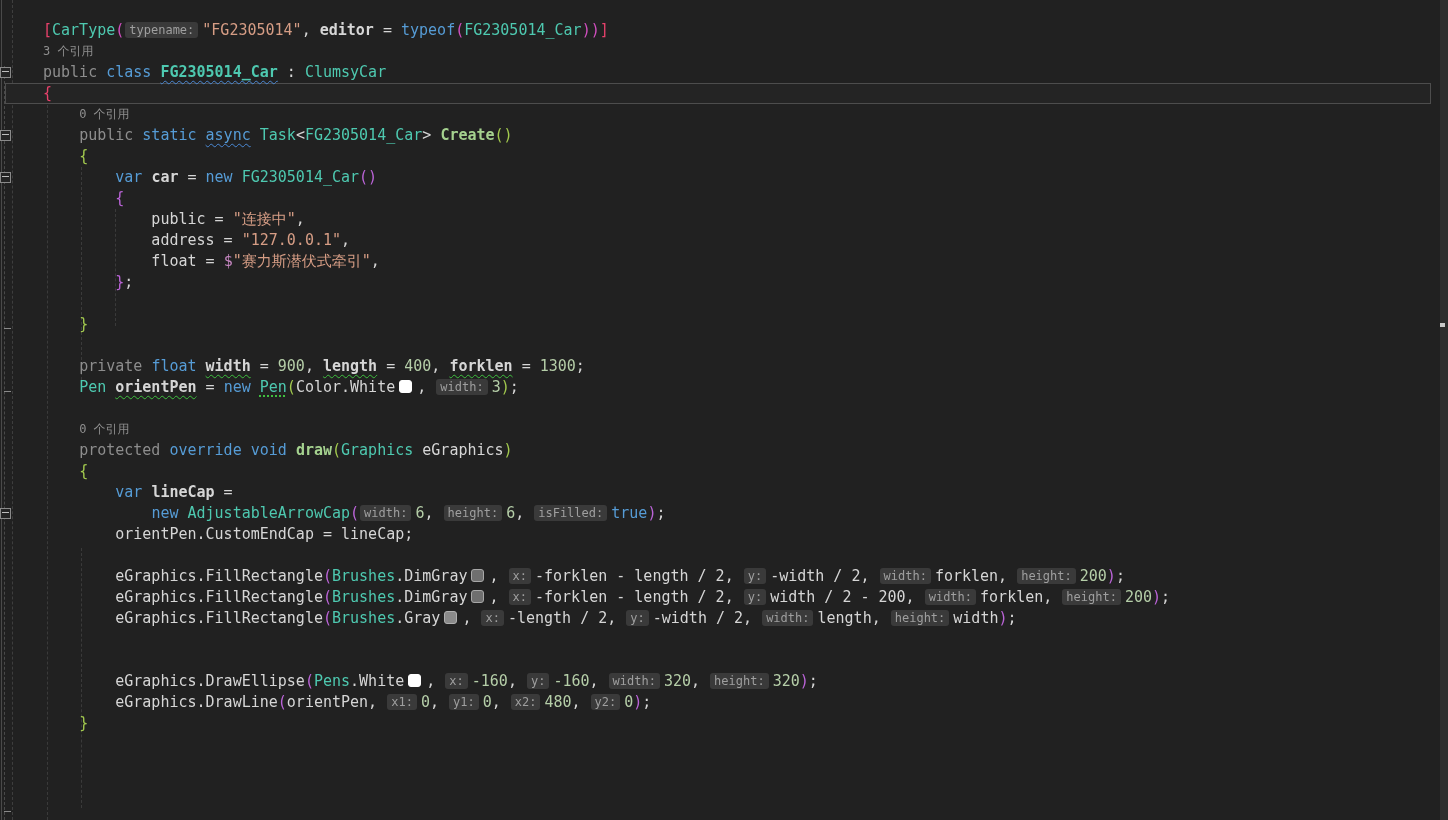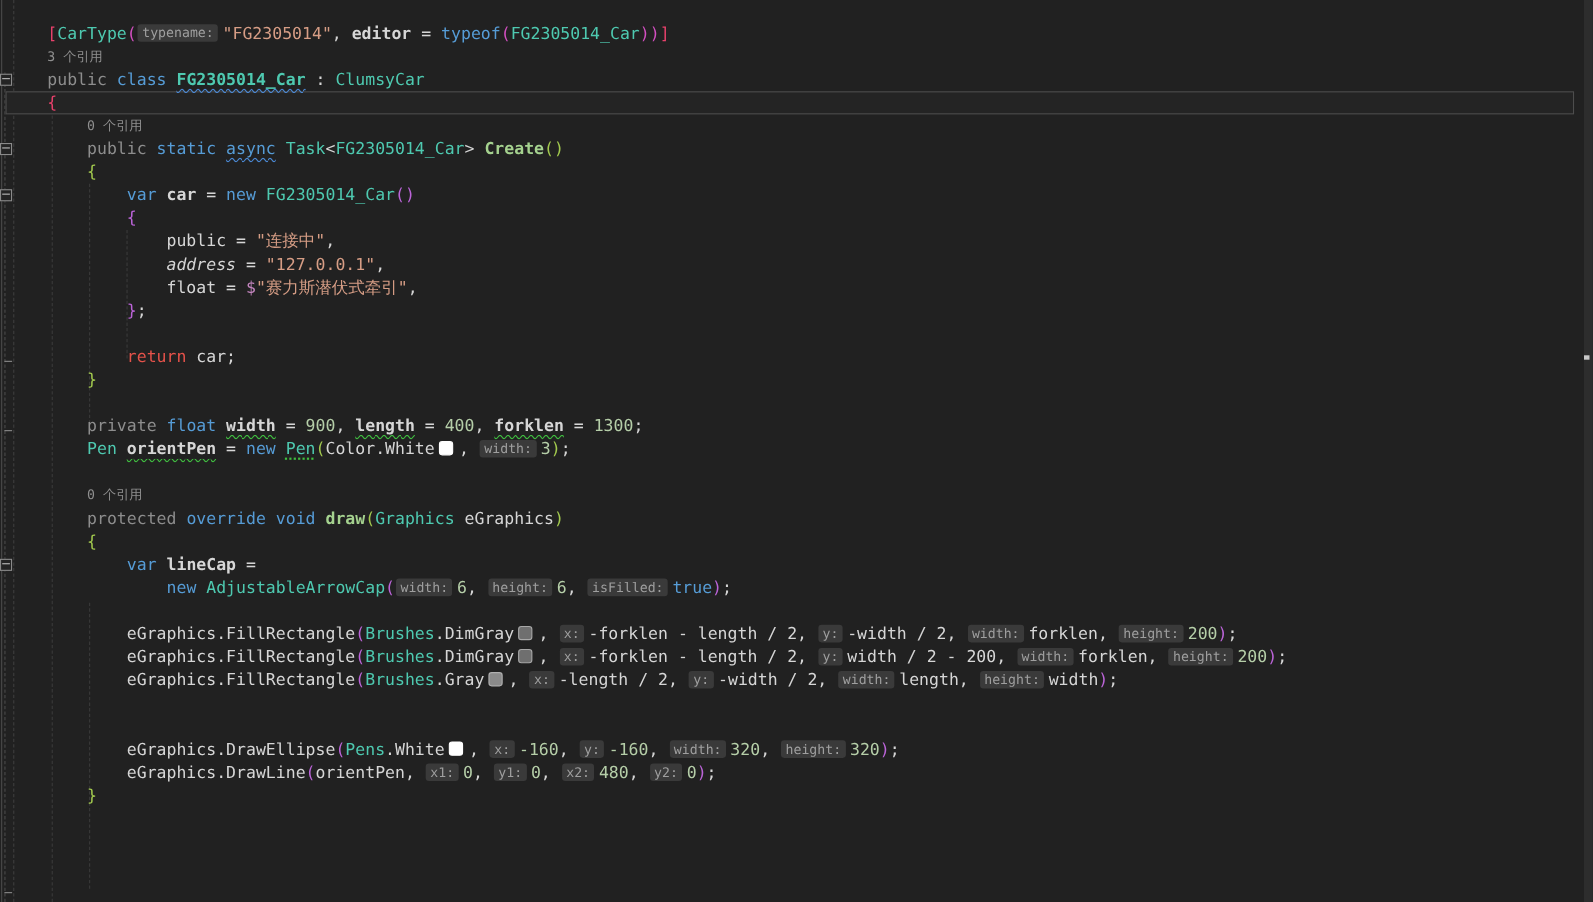--- a/index.html
+++ b/index.html
@@ -59,35 +59,35 @@
       <div class="line"><span style="color: rgb(231, 65, 107);">[</span><span style="color: rgb(78, 201, 176);">CarType</span><span style="color: rgb(210, 79, 192);">(</span><span class="chip">typename:</span><span style="color: rgb(214, 157, 133);">"FG2305014"</span><span style="color: rgb(214, 214, 214);">, </span><span class="bold" style="color: rgb(214, 214, 214);">editor</span><span style="color: rgb(214, 214, 214);"> = </span><span style="color: rgb(86, 156, 214);">typeof</span><span style="color: rgb(210, 79, 192);">(</span><span style="color: rgb(78, 201, 176);">FG2305014_Car</span><span style="color: rgb(210, 79, 192);">))</span><span style="color: rgb(231, 65, 107);">]</span></div>
       <div class="line"><span class="lens">3 个引用</span></div>
       <div class="line"><span style="color: rgb(141, 141, 141);">public </span><span style="color: rgb(86, 156, 214);">class </span><span class="bold u-wb" style="color: rgb(78, 201, 176);">FG2305014_Car</span><span style="color: rgb(214, 214, 214);"> : </span><span style="color: rgb(78, 201, 176);">ClumsyCar</span></div>
       <div class="line"><span style="color: rgb(231, 65, 107);">{</span></div>
       <div class="line"><span style="color: rgb(214, 214, 214);">    </span><span class="lens">0 个引用</span></div>
       <div class="line"><span style="color: rgb(214, 214, 214);">    </span><span style="color: rgb(141, 141, 141);">public </span><span style="color: rgb(86, 156, 214);">static </span><span class="u-wb" style="color: rgb(86, 156, 214);">async</span><span style="color: rgb(214, 214, 214);"> </span><span style="color: rgb(78, 201, 176);">Task</span><span style="color: rgb(214, 214, 214);">&lt;</span><span style="color: rgb(78, 201, 176);">FG2305014_Car</span><span style="color: rgb(214, 214, 214);">&gt; </span><span class="bold" style="color: rgb(165, 210, 143);">Create</span><span style="color: rgb(162, 201, 78);">()</span></div>
       <div class="line"><span style="color: rgb(214, 214, 214);">    </span><span style="color: rgb(162, 201, 78);">{</span></div>
       <div class="line"><span style="color: rgb(214, 214, 214);">        </span><span style="color: rgb(86, 156, 214);">var </span><span class="bold" style="color: rgb(214, 214, 214);">car</span><span style="color: rgb(214, 214, 214);"> = </span><span style="color: rgb(86, 156, 214);">new </span><span style="color: rgb(78, 201, 176);">FG2305014_Car</span><span style="color: rgb(187, 100, 216);">()</span></div>
       <div class="line"><span style="color: rgb(214, 214, 214);">        </span><span style="color: rgb(187, 100, 216);">{</span></div>
       <div class="line"><span style="color: rgb(214, 214, 214);">            public = </span><span style="color: rgb(214, 157, 133);">"连接中"</span><span style="color: rgb(214, 214, 214);">,</span></div>
-      <div class="line"><span style="color: rgb(214, 214, 214); font-style: italic;">            address = </span><span style="color: rgb(214, 157, 133);">"127.0.0.1"</span><span style="color: rgb(214, 214, 214);">,</span></div>
+      <div class="line"><span style="color: rgb(214, 214, 214);">            address = </span><span style="color: rgb(214, 157, 133);">"127.0.0.1"</span><span style="color: rgb(214, 214, 214);">,</span></div>
       <div class="line"><span style="color: rgb(214, 214, 214);">            float = </span><span style="color: rgb(197, 134, 192);">$</span><span style="color: rgb(214, 157, 133);">"赛力斯潜伏式牵引"</span><span style="color: rgb(214, 214, 214);">,</span></div>
       <div class="line"><span style="color: rgb(214, 214, 214);">        </span><span style="color: rgb(187, 100, 216);">}</span><span style="color: rgb(214, 214, 214);">;</span></div>
       <div class="line"></div>
-      <div class="line"><span style="color: rgb(214, 214, 214);">        </span><span style="color: rgb(229, 82, 74);">return </span><span style="color: rgb(214, 214, 214);">car</span><span style="color: rgb(214, 214, 214);">;</span></div>
       <div class="line"><span style="color: rgb(214, 214, 214);">    </span><span style="color: rgb(162, 201, 78);">}</span></div>
       <div class="line"></div>
       <div class="line"><span style="color: rgb(214, 214, 214);">    </span><span style="color: rgb(141, 141, 141);">private </span><span style="color: rgb(86, 156, 214);">float </span><span class="bold u-wg" style="color: rgb(214, 214, 214);">width</span><span style="color: rgb(214, 214, 214);"> = </span><span style="color: rgb(181, 206, 168);">900</span><span style="color: rgb(214, 214, 214);">, </span><span class="bold u-wg" style="color: rgb(214, 214, 214);">length</span><span style="color: rgb(214, 214, 214);"> = </span><span style="color: rgb(181, 206, 168);">400</span><span style="color: rgb(214, 214, 214);">, </span><span class="bold u-wg" style="color: rgb(214, 214, 214);">forklen</span><span style="color: rgb(214, 214, 214);"> = </span><span style="color: rgb(181, 206, 168);">1300</span><span style="color: rgb(214, 214, 214);">;</span></div>
       <div class="line"><span style="color: rgb(214, 214, 214);">    </span><span style="color: rgb(78, 201, 176);">Pen</span><span style="color: rgb(214, 214, 214);"> </span><span class="bold u-wg" style="color: rgb(214, 214, 214);">orientPen</span><span style="color: rgb(214, 214, 214);"> = </span><span style="color: rgb(86, 156, 214);">new </span><span class="u-dg" style="color: rgb(78, 201, 176);">Pen</span><span style="color: rgb(162, 201, 78);">(</span><span style="color: rgb(214, 214, 214);">Color.White</span><span class="swatch" style="background: rgb(255, 255, 255); border: 1px solid rgb(255, 255, 255);"></span><span style="color: rgb(214, 214, 214);">, </span><span class="chip">width:</span><span style="color: rgb(181, 206, 168);">3</span><span style="color: rgb(162, 201, 78);">)</span><span style="color: rgb(214, 214, 214);">;</span></div>
       <div class="line"></div>
       <div class="line"><span style="color: rgb(214, 214, 214);">    </span><span class="lens">0 个引用</span></div>
       <div class="line"><span style="color: rgb(214, 214, 214);">    </span><span style="color: rgb(141, 141, 141);">protected </span><span style="color: rgb(86, 156, 214);">override </span><span style="color: rgb(86, 156, 214);">void </span><span class="bold" style="color: rgb(165, 210, 143);">draw</span><span style="color: rgb(162, 201, 78);">(</span><span style="color: rgb(78, 201, 176);">Graphics</span><span style="color: rgb(214, 214, 214);"> eGraphics</span><span style="color: rgb(162, 201, 78);">)</span></div>
       <div class="line"><span style="color: rgb(214, 214, 214);">    </span><span style="color: rgb(162, 201, 78);">{</span></div>
       <div class="line"><span style="color: rgb(214, 214, 214);">        </span><span style="color: rgb(86, 156, 214);">var </span><span class="bold" style="color: rgb(214, 214, 214);">lineCap</span><span style="color: rgb(214, 214, 214);"> =</span></div>
       <div class="line"><span style="color: rgb(214, 214, 214);">            </span><span style="color: rgb(86, 156, 214);">new </span><span style="color: rgb(78, 201, 176);">AdjustableArrowCap</span><span style="color: rgb(187, 100, 216);">(</span><span class="chip">width:</span><span style="color: rgb(181, 206, 168);">6</span><span style="color: rgb(214, 214, 214);">, </span><span class="chip">height:</span><span style="color: rgb(181, 206, 168);">6</span><span style="color: rgb(214, 214, 214);">, </span><span class="chip">isFilled:</span><span style="color: rgb(86, 156, 214);">true</span><span style="color: rgb(187, 100, 216);">)</span><span style="color: rgb(214, 214, 214);">;</span></div>
+      <div class="line"><span style="color: rgb(214, 214, 214);">        orientPen.CustomEndCap = lineCap;</span></div>
       <div class="line"></div>
       <div class="line"><span style="color: rgb(214, 214, 214);">        eGraphics.FillRectangle</span><span style="color: rgb(187, 100, 216);">(</span><span style="color: rgb(78, 201, 176);">Brushes</span><span style="color: rgb(214, 214, 214);">.DimGray</span><span class="swatch" style="background: rgb(111, 111, 111); border: 1px solid rgb(168, 168, 168);"></span><span style="color: rgb(214, 214, 214);">, </span><span class="chip">x:</span><span style="color: rgb(214, 214, 214);">-forklen - length / 2, </span><span class="chip">y:</span><span style="color: rgb(214, 214, 214);">-width / 2, </span><span class="chip">width:</span><span style="color: rgb(214, 214, 214);">forklen, </span><span class="chip">height:</span><span style="color: rgb(181, 206, 168);">200</span><span style="color: rgb(187, 100, 216);">)</span><span style="color: rgb(214, 214, 214);">;</span></div>
       <div class="line"><span style="color: rgb(214, 214, 214);">        eGraphics.FillRectangle</span><span style="color: rgb(187, 100, 216);">(</span><span style="color: rgb(78, 201, 176);">Brushes</span><span style="color: rgb(214, 214, 214);">.DimGray</span><span class="swatch" style="background: rgb(111, 111, 111); border: 1px solid rgb(168, 168, 168);"></span><span style="color: rgb(214, 214, 214);">, </span><span class="chip">x:</span><span style="color: rgb(214, 214, 214);">-forklen - length / 2, </span><span class="chip">y:</span><span style="color: rgb(214, 214, 214);">width / 2 - 200, </span><span class="chip">width:</span><span style="color: rgb(214, 214, 214);">forklen, </span><span class="chip">height:</span><span style="color: rgb(181, 206, 168);">200</span><span style="color: rgb(187, 100, 216);">)</span><span style="color: rgb(214, 214, 214);">;</span></div>
       <div class="line"><span style="color: rgb(214, 214, 214);">        eGraphics.FillRectangle</span><span style="color: rgb(187, 100, 216);">(</span><span style="color: rgb(78, 201, 176);">Brushes</span><span style="color: rgb(214, 214, 214);">.Gray</span><span class="swatch" style="background: rgb(138, 138, 138); border: 1px solid rgb(176, 176, 176);"></span><span style="color: rgb(214, 214, 214);">, </span><span class="chip">x:</span><span style="color: rgb(214, 214, 214);">-length / 2, </span><span class="chip">y:</span><span style="color: rgb(214, 214, 214);">-width / 2, </span><span class="chip">width:</span><span style="color: rgb(214, 214, 214);">length, </span><span class="chip">height:</span><span style="color: rgb(214, 214, 214);">width</span><span style="color: rgb(187, 100, 216);">)</span><span style="color: rgb(214, 214, 214);">;</span></div>
       <div class="line"></div>
       <div class="line"></div>
       <div class="line"><span style="color: rgb(214, 214, 214);">        eGraphics.DrawEllipse</span><span style="color: rgb(187, 100, 216);">(</span><span style="color: rgb(78, 201, 176);">Pens</span><span style="color: rgb(214, 214, 214);">.White</span><span class="swatch" style="background: rgb(255, 255, 255); border: 1px solid rgb(255, 255, 255);"></span><span style="color: rgb(214, 214, 214);">, </span><span class="chip">x:</span><span style="color: rgb(181, 206, 168);">-160</span><span style="color: rgb(214, 214, 214);">, </span><span class="chip">y:</span><span style="color: rgb(181, 206, 168);">-160</span><span style="color: rgb(214, 214, 214);">, </span><span class="chip">width:</span><span style="color: rgb(181, 206, 168);">320</span><span style="color: rgb(214, 214, 214);">, </span><span class="chip">height:</span><span style="color: rgb(181, 206, 168);">320</span><span style="color: rgb(187, 100, 216);">)</span><span style="color: rgb(214, 214, 214);">;</span></div>
       <div class="line"><span style="color: rgb(214, 214, 214);">        eGraphics.DrawLine</span><span style="color: rgb(187, 100, 216);">(</span><span style="color: rgb(214, 214, 214);">orientPen, </span><span class="chip">x1:</span><span style="color: rgb(181, 206, 168);">0</span><span style="color: rgb(214, 214, 214);">, </span><span class="chip">y1:</span><span style="color: rgb(181, 206, 168);">0</span><span style="color: rgb(214, 214, 214);">, </span><span class="chip">x2:</span><span style="color: rgb(181, 206, 168);">480</span><span style="color: rgb(214, 214, 214);">, </span><span class="chip">y2:</span><span style="color: rgb(181, 206, 168);">0</span><span style="color: rgb(187, 100, 216);">)</span><span style="color: rgb(214, 214, 214);">;</span></div>
       <div class="line"><span style="color: rgb(214, 214, 214);">    </span><span style="color: rgb(162, 201, 78);">}</span></div>
     </div>

